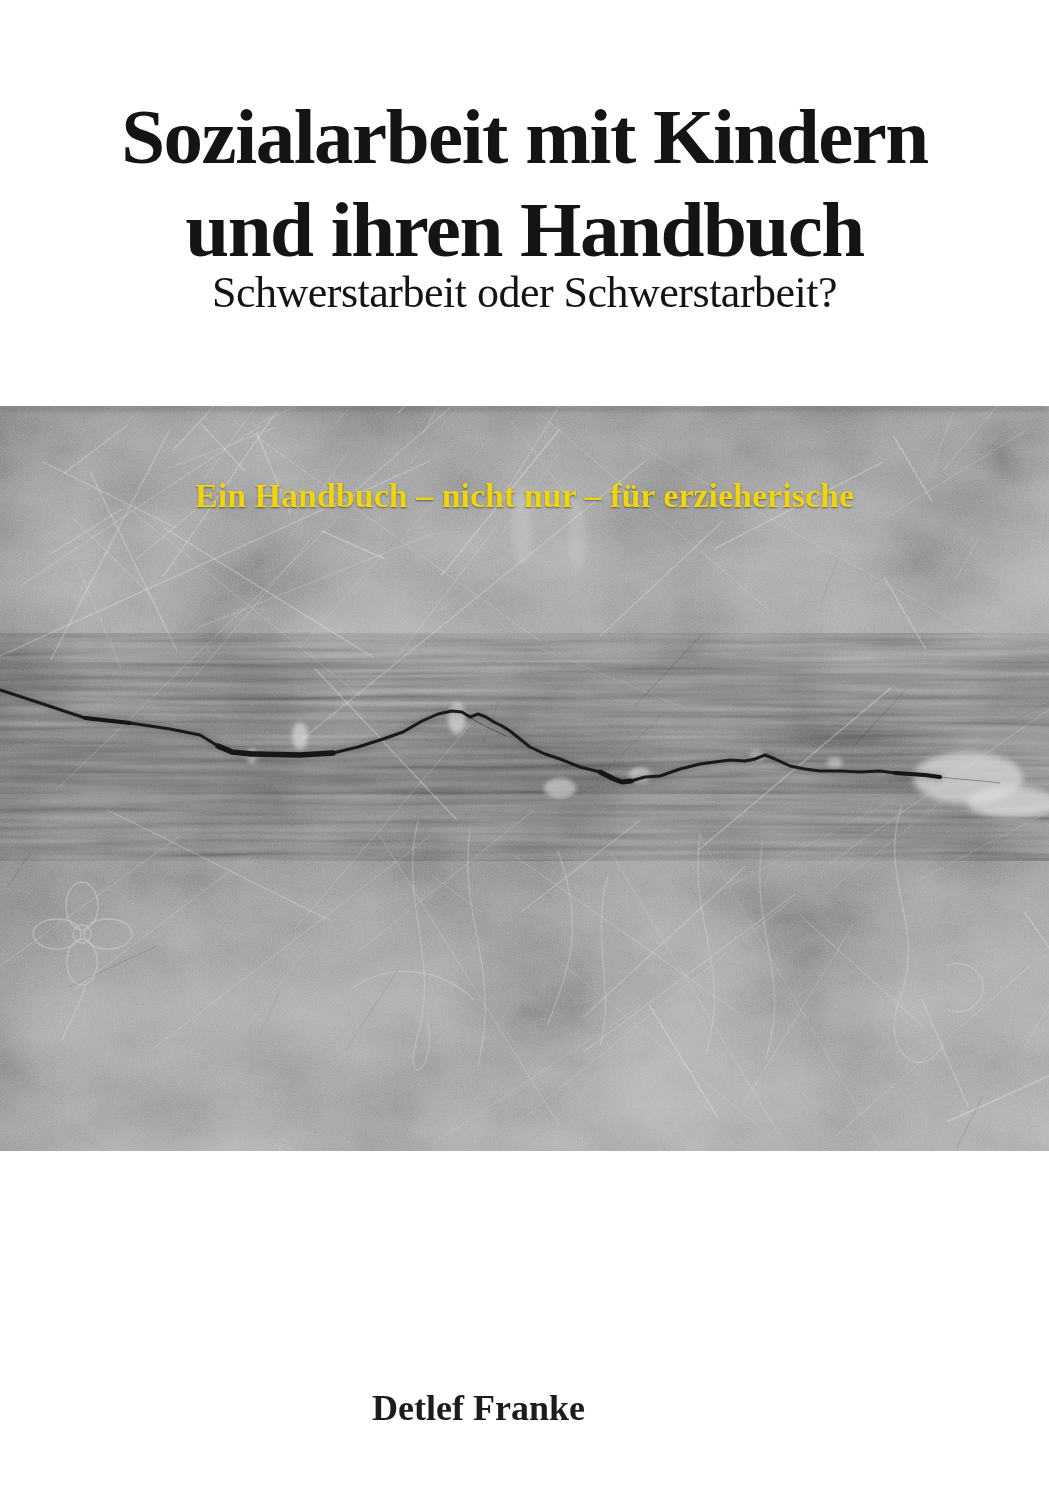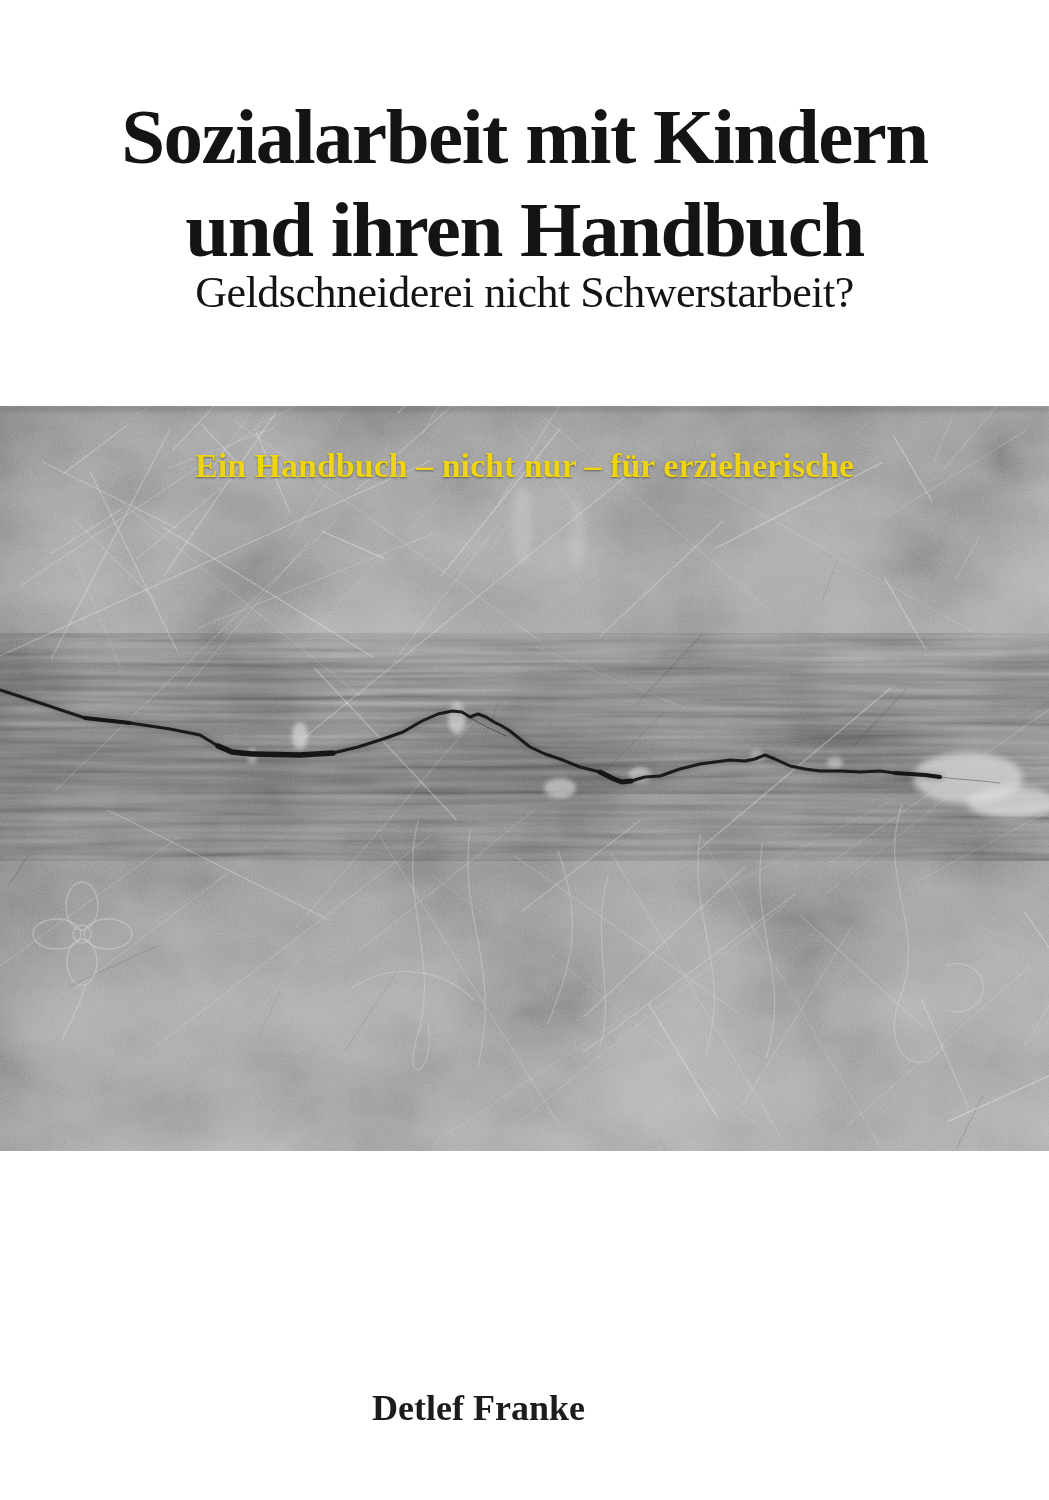--- a/index.html
+++ b/index.html
@@ -28,21 +28,21 @@
     color:var(--title-ink,#141414);
   }
   .cover-image{
     position:absolute;top:388px;left:0;
     width:1049px;height:745px;
     background:var(--concrete-base,#8e8e8e);
   }
   .cover-image svg{display:block;}
   .tagline{
     position:absolute;top:0;left:0;width:100%;height:100%;
-    padding-top:36px;box-sizing:border-box;
+    padding-top:66px;box-sizing:border-box;
     text-align:center;
     font-weight:700;
     font-size:34px;line-height:47px;
     color:var(--tagline-yellow,#eed411);
     text-shadow:0 1px 2px rgba(35,35,35,0.55);
     pointer-events:none;
   }
   .author{
     position:absolute;top:1370px;left:-46px;width:100%;
     text-align:center;
@@ -57,21 +57,21 @@
 </head>
 <body>
 
 <div class="page">
 
   <div class="title">
     <div>Sozialarbeit mit Kindern</div>
     <div>und ihren Handbuch</div>
   </div>
 
-  <div class="subtitle">Geldschneiderei nicht Schwerstarbeit?</div>
+  <div class="subtitle">Schwerstarbeit oder Schwerstarbeit?</div>
 
   <div class="cover-image" role="img" aria-label="Cracked gray concrete wall covered in scratches, a scratched flower doodle and scribbles">
     <svg width="1049" height="745" viewBox="0 0 1049 745" xmlns="http://www.w3.org/2000/svg">
       <defs>
         <linearGradient id="vg" x1="0" y1="0" x2="0" y2="1">
           <stop offset="0" stop-color="#7d7d7d"></stop>
           <stop offset="0.05" stop-color="#8a8a8a"></stop>
           <stop offset="0.30" stop-color="#929292"></stop>
           <stop offset="0.47" stop-color="#8a8a8a"></stop>
           <stop offset="0.60" stop-color="#828282"></stop>

